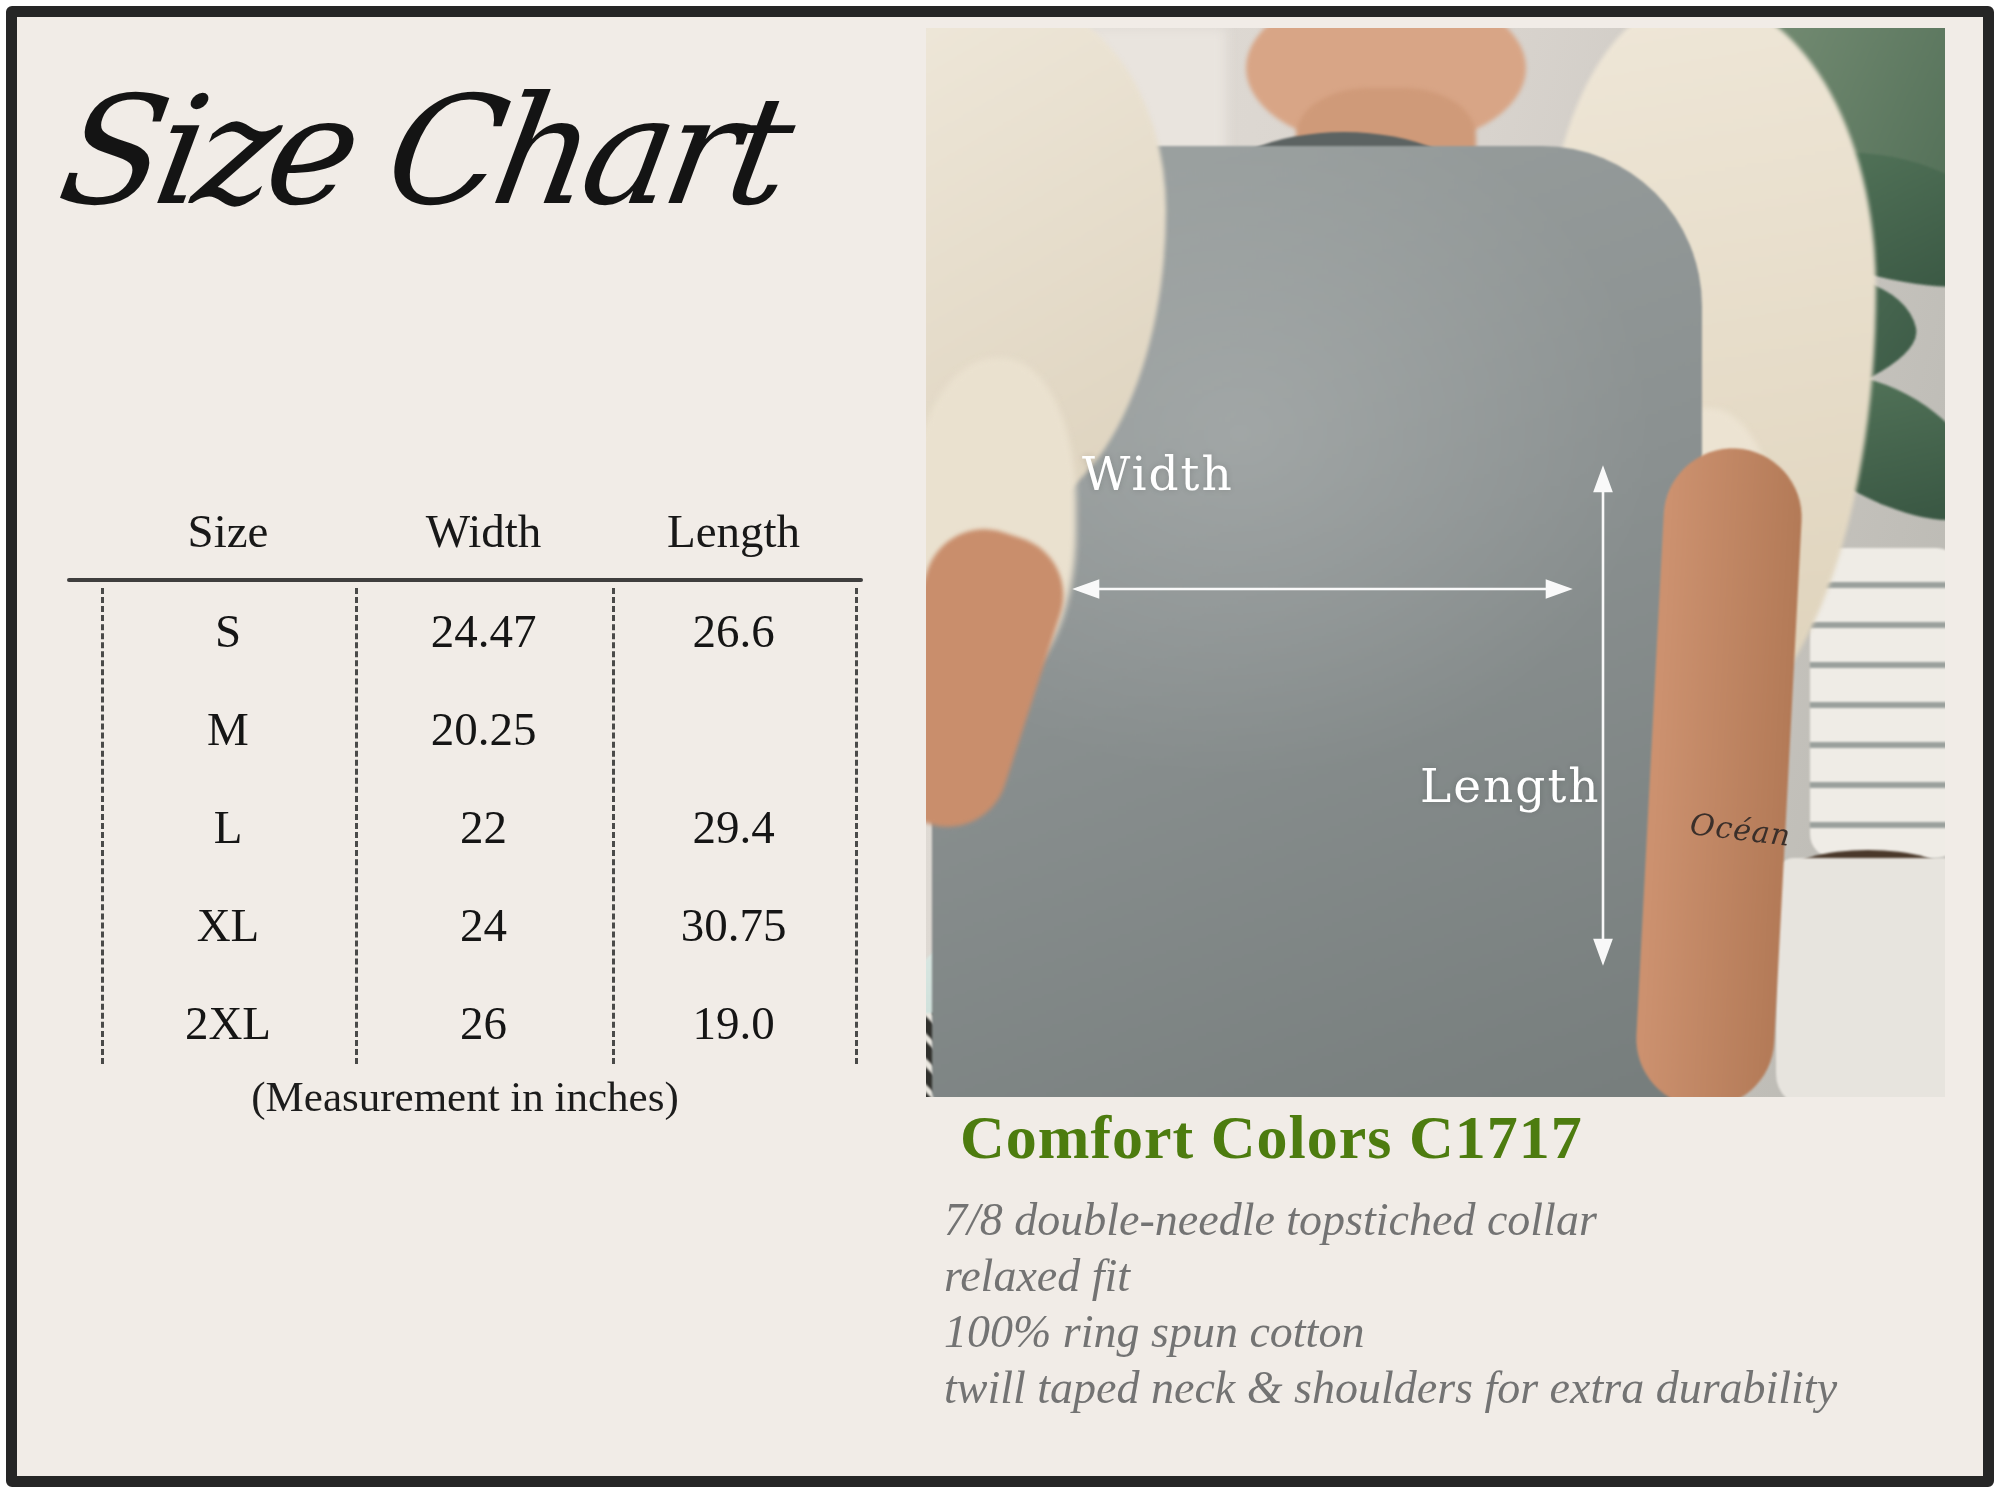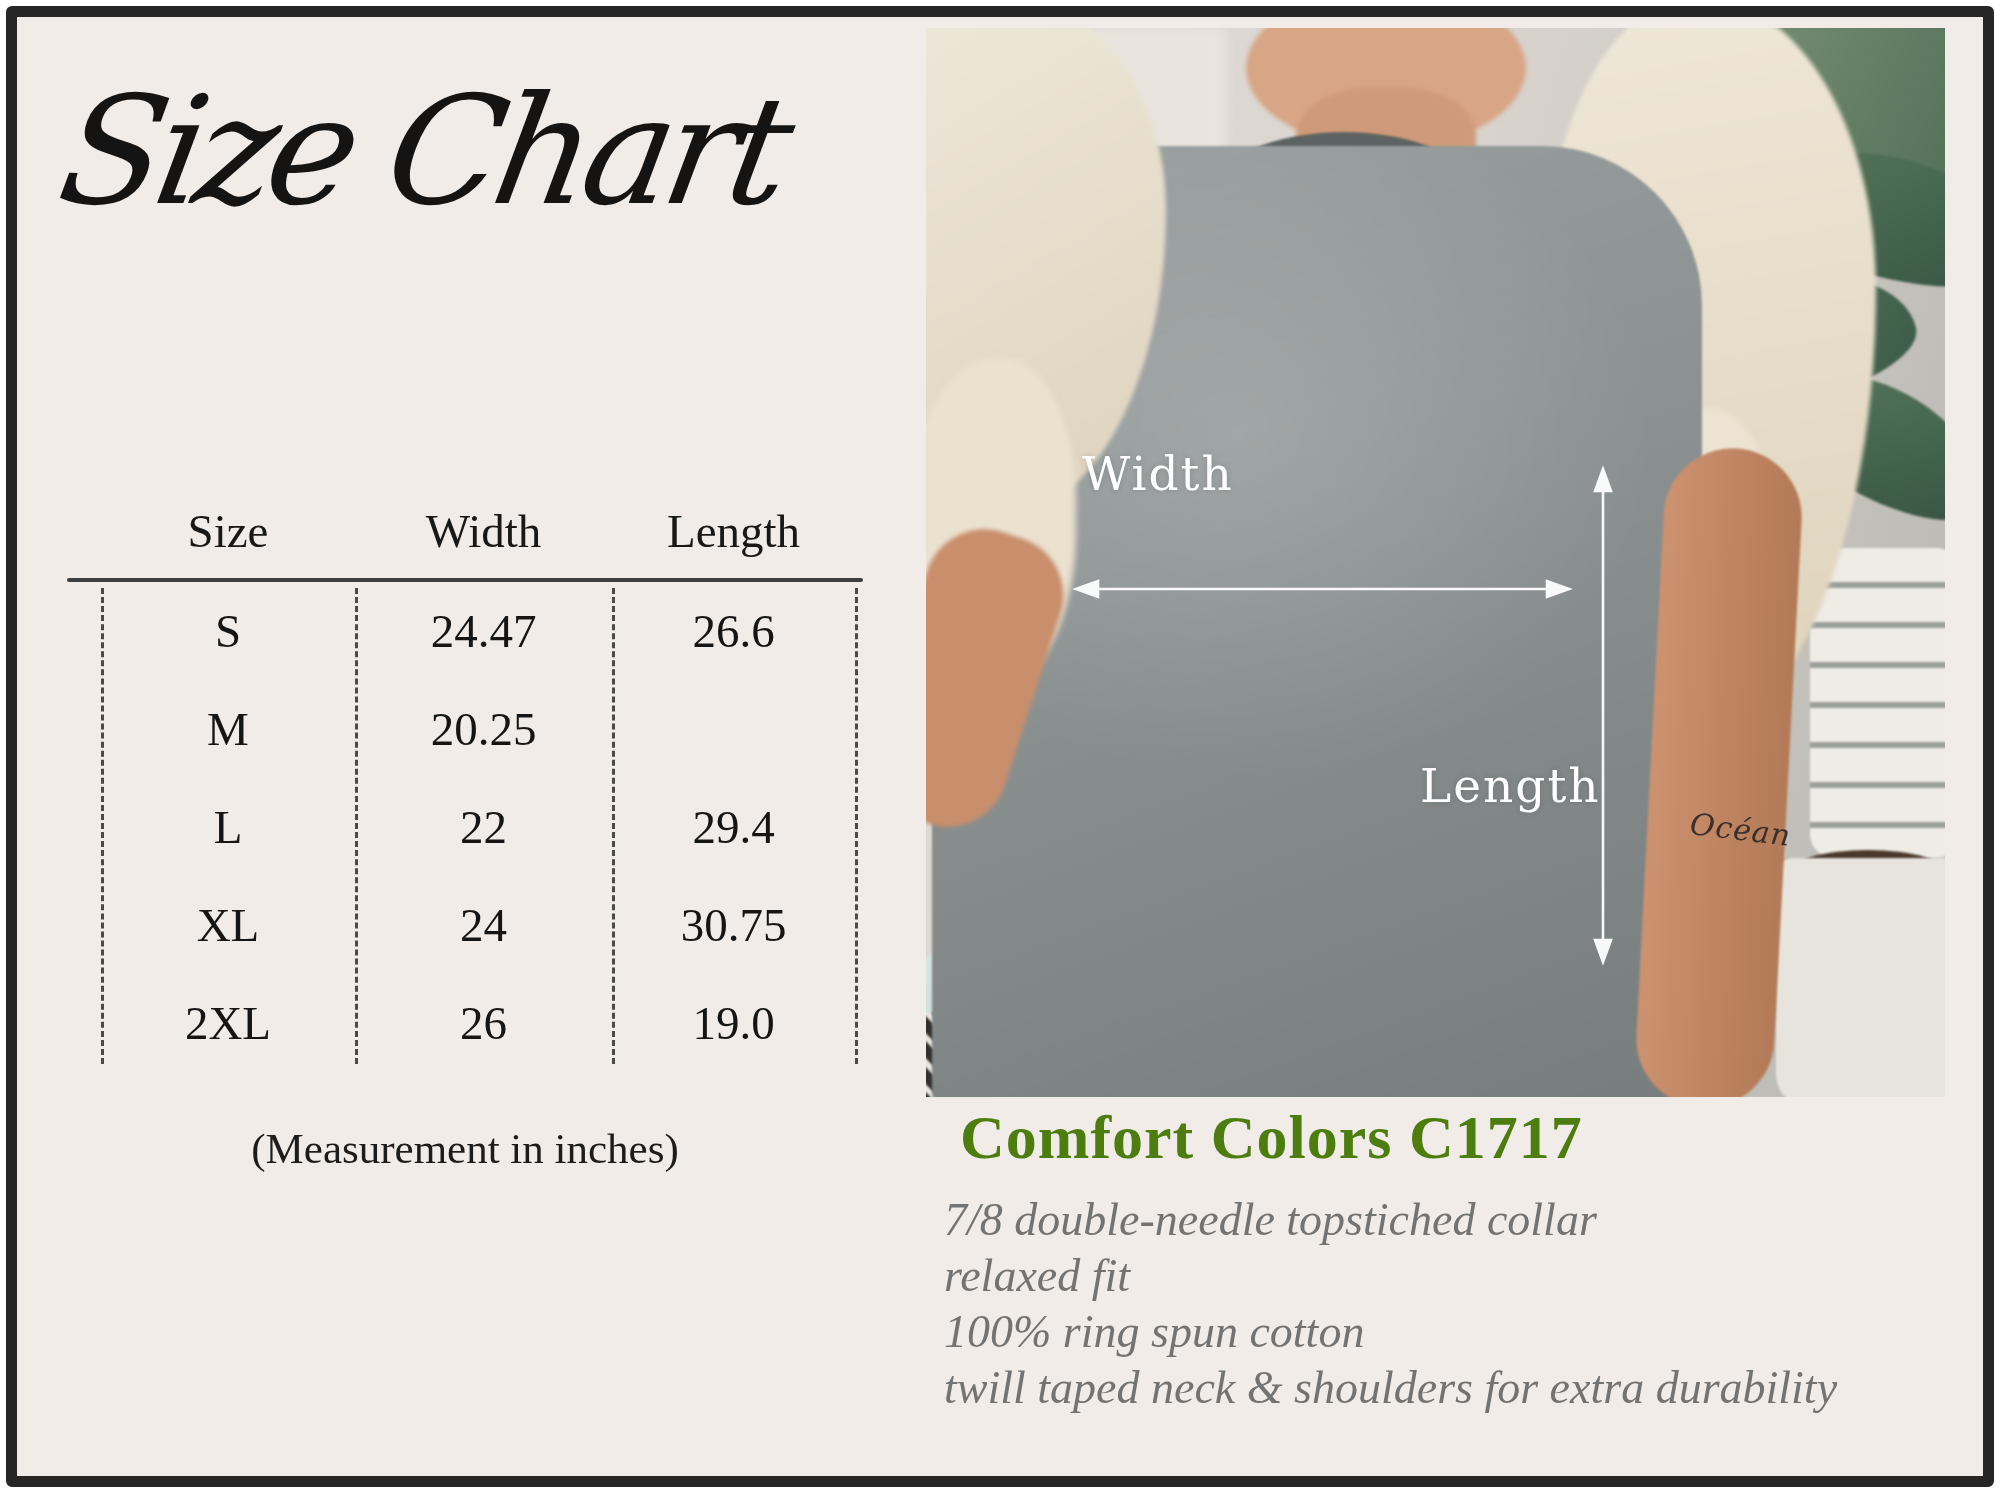--- a/index.html
+++ b/index.html
@@ -30,21 +30,21 @@
   .tbody{position:relative;height:490px;}
   .vline{position:absolute;top:6px;bottom:8px;width:0;border-left:3px dashed #2e2e2e;opacity:.85;}
   .vl1{left:26px;}.vl2{left:280px;}.vl3{left:537px;}.vl4{left:780px;}
   .trow{
     display:grid;grid-template-columns:280px 257px 243px;height:98px;
     align-items:center;font-size:47px;color:#151515;
   }
   .trow div{text-align:center;}
   .trow .c1{padding-left:26px;}
   .note{
-    margin-top:52px;text-align:center;font-size:43px;color:#1c1c1c;width:780px;
+    text-align:center;font-size:43px;color:#1c1c1c;width:780px;
   }
   
   .photo{
     position:absolute;left:926px;top:28px;width:1019px;height:1069px;
     overflow:hidden;background:linear-gradient(105deg,#e2ddd7 0%,#d8d3cd 45%,#c9c6c0 70%,#b7b6b0 100%);
   }
   .photo *{position:absolute;}
   .wall-light{left:0;top:0;width:300px;height:520px;background:#e9e4de;filter:blur(6px);}
   .wall-shelf{left:10px;top:380px;width:220px;height:150px;background:#efebe4;border-radius:8px;filter:blur(3px);}
   .leaf{background:linear-gradient(140deg,#587a5e,#35523f);border-radius:50% 50% 50% 50% / 62% 62% 38% 38%;filter:blur(1px);}

